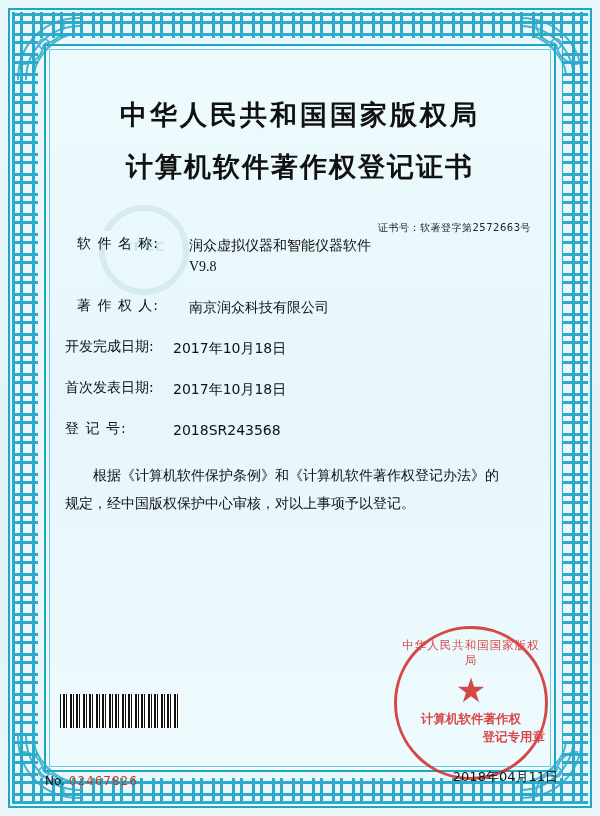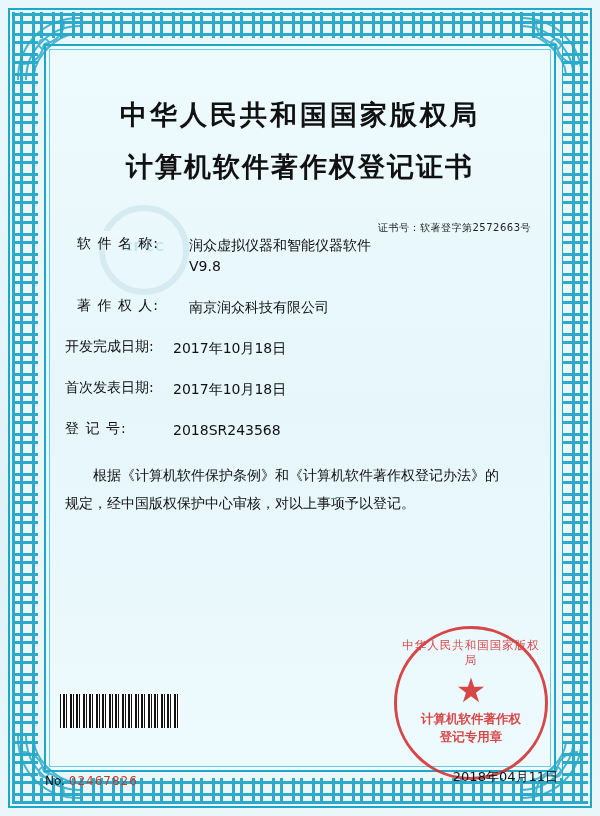--- a/index.html
+++ b/index.html
@@ -135,21 +135,21 @@
     color:#111;
     font-size:14px;
     white-space:nowrap;
   }
   .lbl.sp1{letter-spacing:1px;}
   .row .val{
     font-size:14px;
     color:#111;
     line-height:1.5;
   }
-  .val .v2{display:block;}
+  .val .v2{display:block;font-family:Liberation Serif, serif;}
   .rows.lower{margin-top:0;padding-left:10px;}
   .rows.lower .row{margin-bottom:20px;}
   .rows.lower .lbl{width:108px;flex:0 0 108px;}
 
   .para{
     margin-top:18px;
     padding:0 14px 0 10px;
     font-size:14px;
     color:#111;
     line-height:2.0;
@@ -188,21 +188,21 @@
     position:absolute;left:50%;top:44px;transform:translateX(-50%);
     font-size:34px;line-height:1;color:#d32b2b;
   }
   .seal .arc{
     position:absolute;left:0;right:0;top:9px;
     text-align:center;
     font-size:11.5px;
     letter-spacing:1px;
   }
   .seal .l1{position:absolute;left:0;right:0;top:82px;text-align:center;font-size:12.5px;font-weight:bold;}
-  .seal .l2{position:absolute;left:0;right:0;top:100px;text-align:center;font-size:12.5px;font-weight:bold;}
+  .seal .l2{position:absolute;left:0;right:0;top:100px;text-align:right;font-size:12.5px;font-weight:bold;}
 </style>
 </head>
 <body>
 
 <div class="cert">
 
   <div class="frame-outer"></div>
   <div class="frame-band"></div>
   <div class="frame-inner"></div>
   <div class="frame-inner2"></div>

